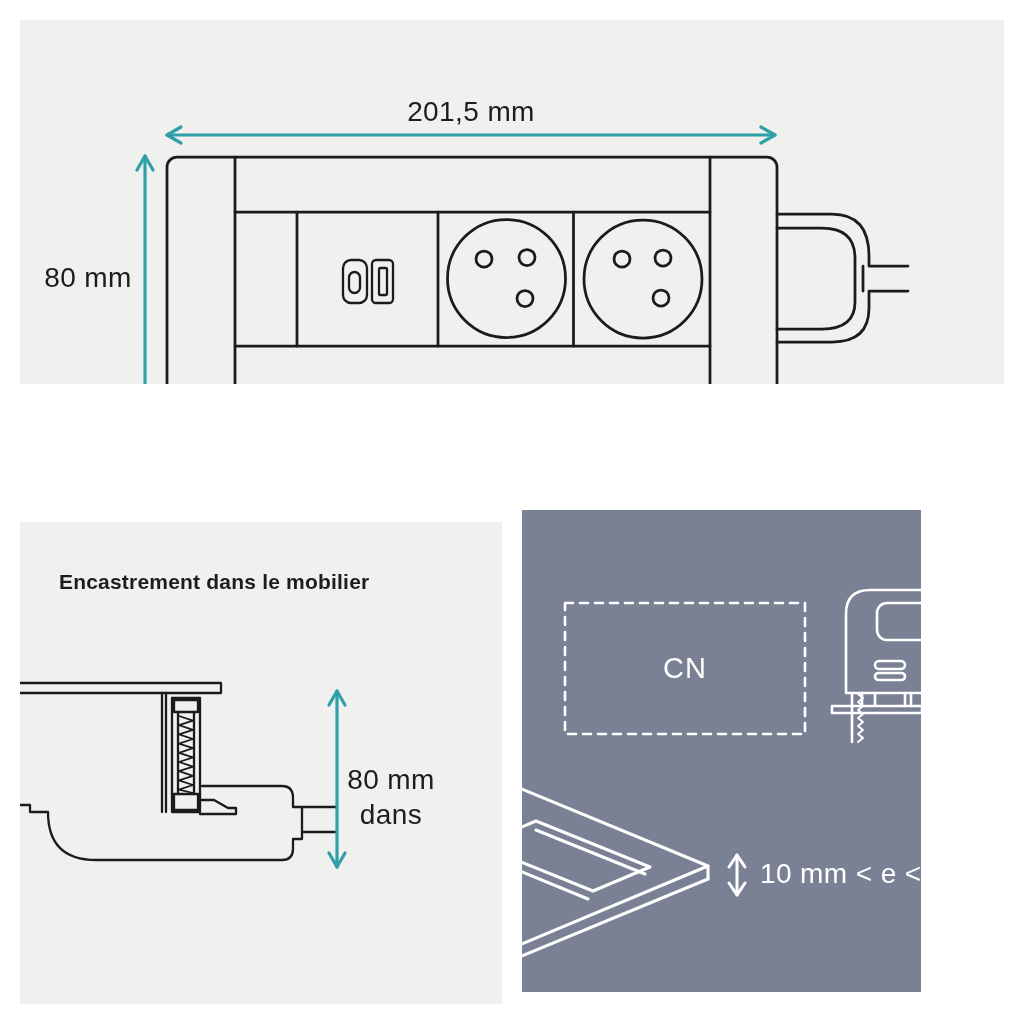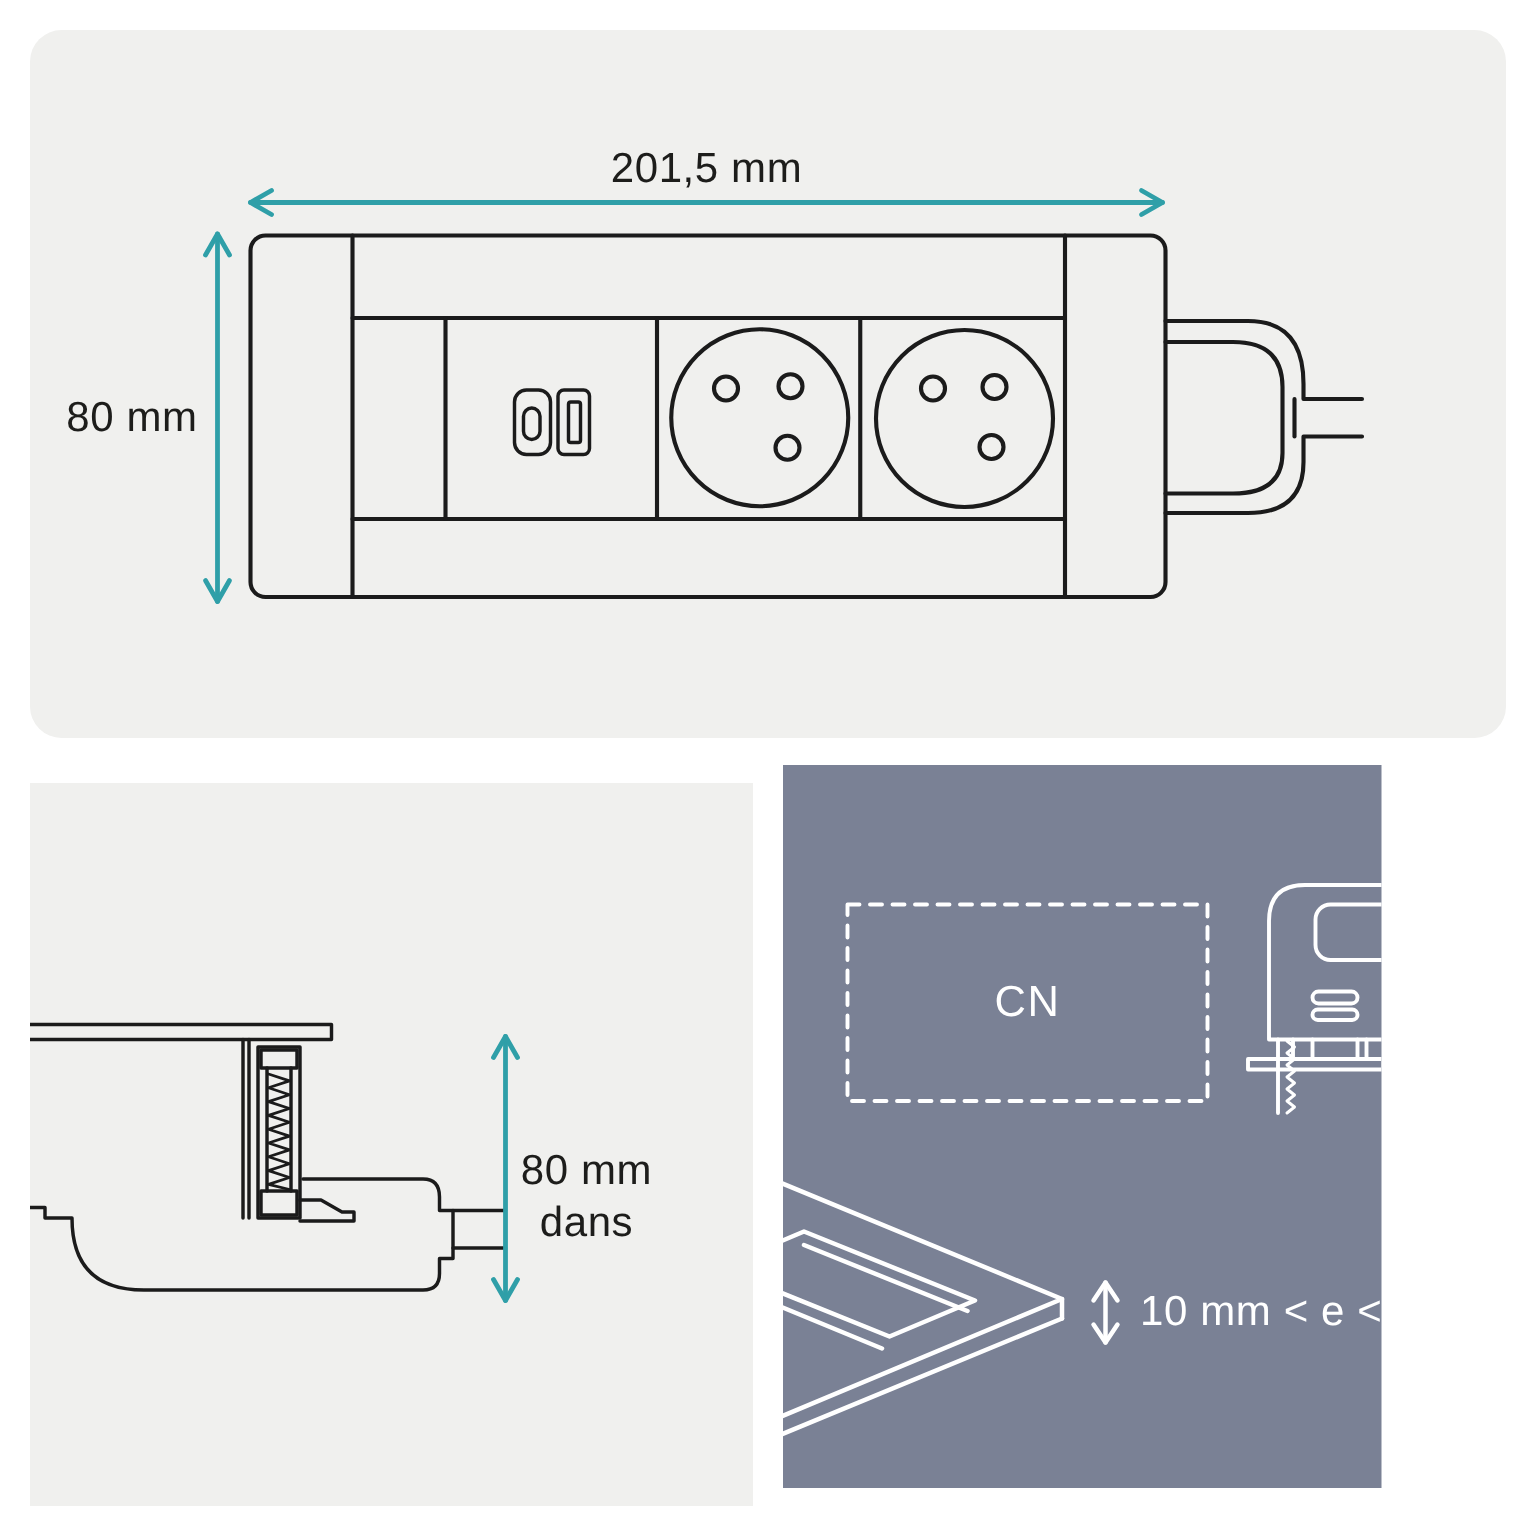--- a/index.html
+++ b/index.html
@@ -5,21 +5,21 @@
   :root{
     --page_bg:#ffffff; --panel_light_bg:#f0f0ee; --panel_slate_bg:#7a8195;
     --ink_dark:#1b1b1b; --ink_white:#ffffff; --accent_teal:#2f9fa8;
     --text_dark:#1d1d1b; --text_white:#ffffff;
   }
   *{margin:0;padding:0;box-sizing:border-box}
   html,body{width:1024px;height:1024px;background:var(--page_bg,#fff);
     font-family:"Liberation Sans",sans-serif;}
   .page{position:relative;width:1024px;height:1024px;background:var(--page_bg,#fff);}
   .panel{position:absolute;overflow:hidden;}
-  .panel-top{left:20px;top:20px;width:984px;height:472px;background:var(--panel_light_bg,#f0f0ee);border-radius:21px;}
+  .panel-top{left:20px;top:20px;width:984px;height:364px;background:var(--panel_light_bg,#f0f0ee);}
   .panel-bl{left:20px;top:522px;width:482px;height:482px;background:var(--panel_light_bg,#f0f0ee);}
   .panel-br{left:522px;top:510px;width:399px;height:482px;background:var(--panel_slate_bg,#7a8195);}
   svg{position:absolute;left:0;top:0;display:block}
 
   .s-ink{stroke:var(--ink_dark,#1b1b1b);fill:none;stroke-width:2.75px;stroke-linejoin:round;stroke-linecap:round}
   .s-ink2{stroke:var(--ink_dark,#1b1b1b);fill:none;stroke-width:2.3px;stroke-linejoin:round;stroke-linecap:round}
   .s-teal{stroke:var(--accent_teal,#2f9fa8);fill:none;stroke-width:3.2px;stroke-linejoin:round;stroke-linecap:round}
   .s-white{stroke:var(--ink_white,#fff);fill:none;stroke-width:2.6px;stroke-linejoin:round;stroke-linecap:round}
   .s-white-b{stroke:var(--ink_white,#fff);fill:none;stroke-width:3px;stroke-linejoin:round;stroke-linecap:round}
   .s-dash{stroke-dasharray:8 7}
@@ -91,20 +91,21 @@
         <line class="s-teal" x1="125" y1="136" x2="125" y2="381"></line>
         <polyline class="s-teal" points="117,150 125,136 133,150"></polyline>
         <polyline class="s-teal" points="117,367 125,381 133,367"></polyline>
       </g>
     </svg>
     <div class="lbl" style="left:331px;top:76px;width:240px;">201,5 mm</div>
     <div class="lbl" style="left:12px;top:242px;width:112px;">80 mm</div>
   </section>
 
   <section class="panel panel-bl">
+    <h2 class="panel-title">Encastrement dans le mobilier</h2>
     <svg width="482" height="482" viewBox="0 0 482 482">
 
       <g>
         <rect class="s-ink2" x="-12" y="161" width="213" height="10"></rect>
       </g>
 
       <g>
         <line class="s-ink2" x1="142" y1="171" x2="142" y2="290"></line>
         <line class="s-ink2" x1="146" y1="171" x2="146" y2="290"></line>
       </g>

